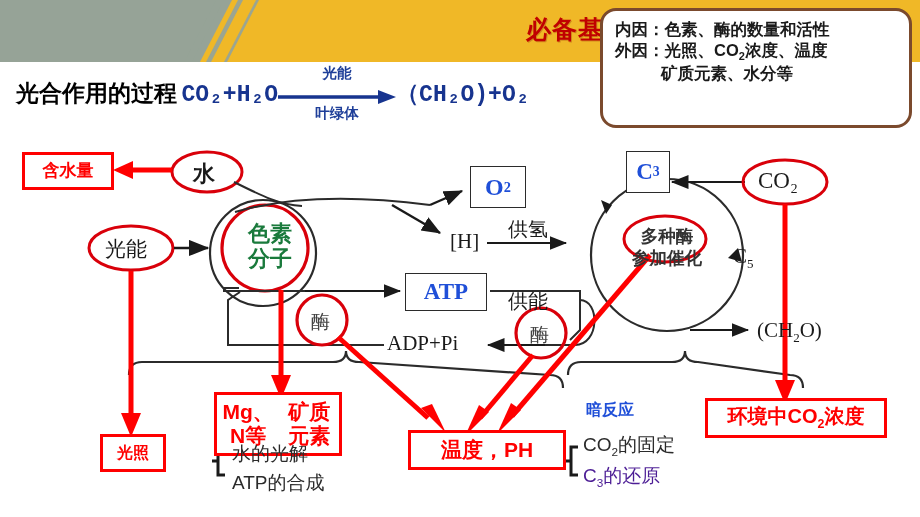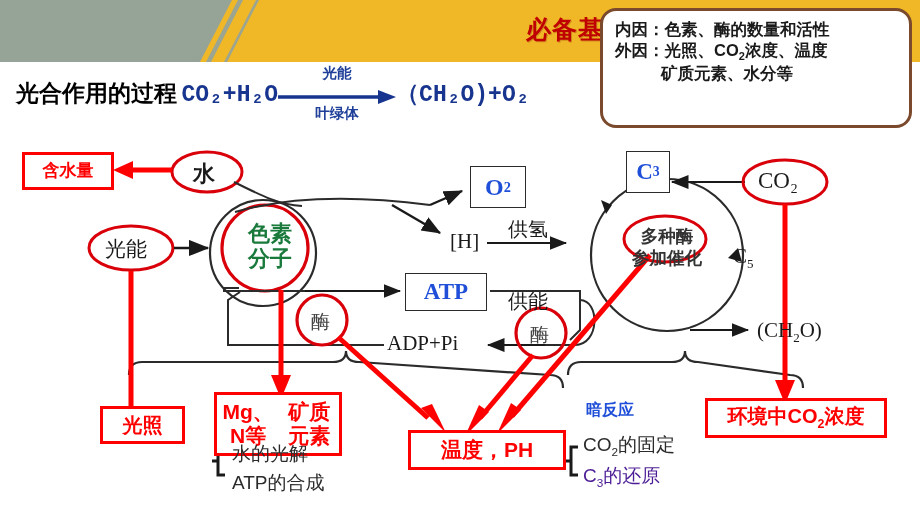--- a/index.html
+++ b/index.html
@@ -224,21 +224,21 @@
 
   <div class="plain node" style="left:758px; top:168px; font-size:23px;font-family:Liberation Serif, serif;"><span>CO₂</span></div>
 
   <div class="plain cjk node" style="left:625px; top:226px; font-size:17.5px; line-height:1.25; text-align:center; width:84px; color:#333;">
     <div>多种酶</div>
     <div>参加催化</div>
   </div>
 
   <div class="plain node" style="left:757px; top:318px; font-size:21px;"><span>(CH</span><sub>2</sub><span>O)</span></div>
 
-  <div class="red-box" style="left:100px; top:406px; width:85px; height:38px; font-size:20px;">
+  <div class="red-box" style="left:100px; top:434px; width:66px; height:38px; font-size:16px;">
     <span>光照</span>
   </div>
 
   <div class="red-box" style="left:214px; top:392px; width:128px; height:64px; font-size:21px; flex-direction:row;">
     <div>Mg、N等</div>
     <div>矿质元素</div>
   </div>
 
   <div class="plain cjk node" style="left:232px; top:470px; font-size:19px; color:#2b2b2b; font-weight:normal;"><span>ATP的合成</span></div>
   <div class="plain cjk node" style="left:232px; top:441px; font-size:19px; color:#2b2b2b; font-weight:normal;"><span>水的光解</span></div>

